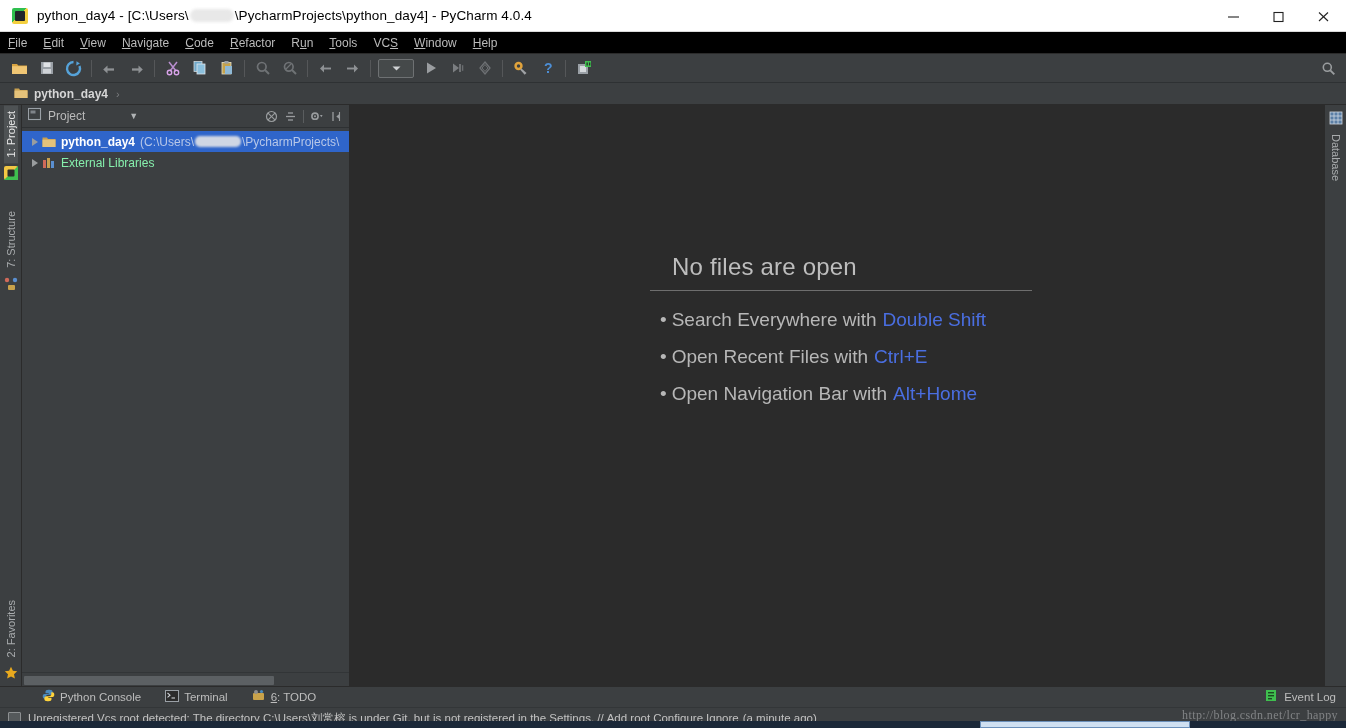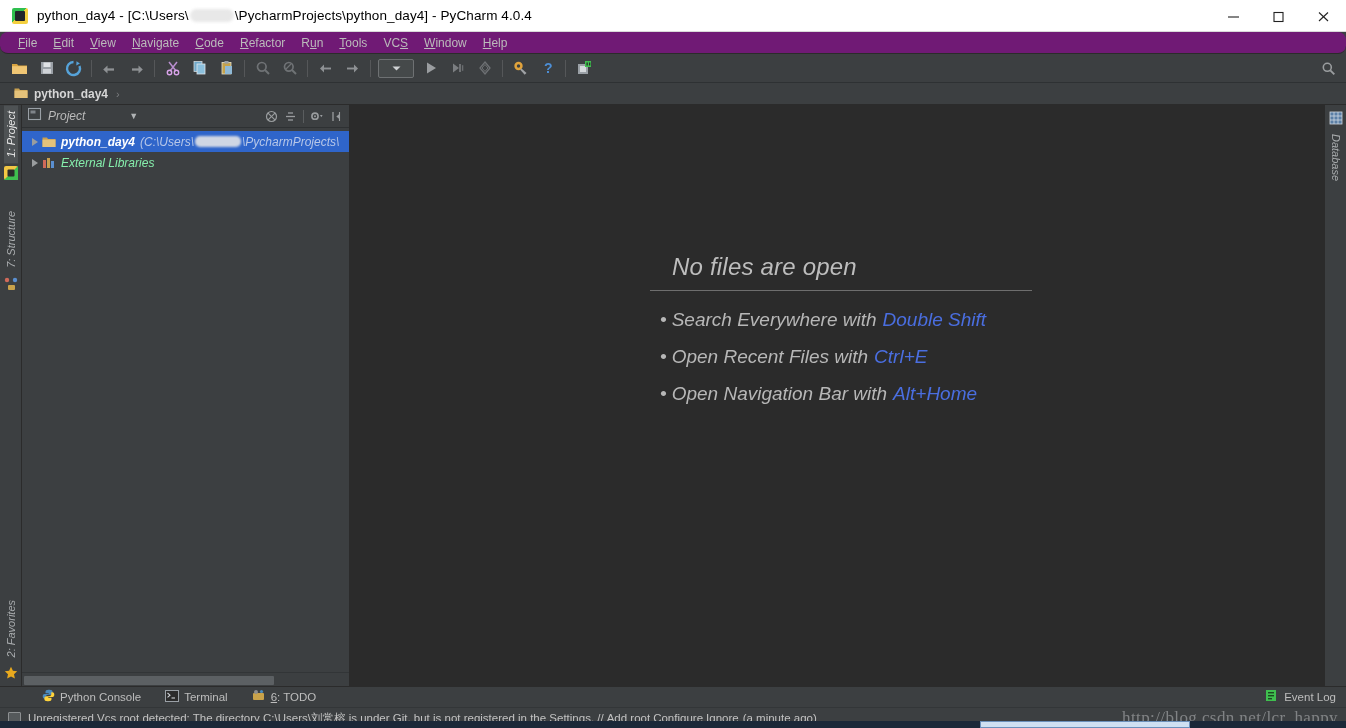--- a/index.html
+++ b/index.html
@@ -58,25 +58,23 @@
   }
   .win-btn {
     width: 45px; display: flex; align-items: center; justify-content: center;
     color: #222; font-size: 13px; cursor: default;
   }
   .win-btn svg { display: block; }
 
   
   .menubar {
     height: 22px; flex: 0 0 22px;
-    background: #701a75;
-    display: flex; align-items: center;
-    padding-left: 10px;
+    background: #000000;
+    display: flex; align-items: center;
     border-bottom: 1px solid #2b2b2b;
-    border-radius: 8px;
   }
   .menu-item {
     font-size: 12px; color: #bbbbbb;
     padding: 2px 8px; white-space: nowrap; cursor: default;
   }
   .menu-item .mn { text-decoration: underline; }
 
   
   .toolbar {
     height: 29px; flex: 0 0 29px;
@@ -115,21 +113,21 @@
     padding-left: 14px;
     border-bottom: 1px solid #2b2b2b;
   }
   .bc-item { display: flex; align-items: center; }
   .bc-label {
     font-size: 12px; color: #d6d6d6; font-weight: bold; margin-left: 6px;
   }
   .bc-chevron { margin-left: 8px; color: #7a7d7f; font-size: 11px; }
 
   
-  .middle { flex: 1 1 auto; display: flex; min-height: 0; position: relative; font-style: italic; }
+  .middle { flex: 1 1 auto; display: flex; min-height: 0; position: relative; }
 
   
   .rail-left {
     width: 22px; flex: 0 0 22px;
     background: #3c3f41;
     border-right: 1px solid #2b2b2b;
     display: flex; flex-direction: column; align-items: center;
     position: relative;
   }
   .rail-right {
@@ -248,21 +246,21 @@
     display: flex; align-items: center;
     padding-left: 8px; position: relative;
     border-top: 1px solid #333638;
   }
   .sb-icon { width: 13px; height: 13px; border: 1px solid #8d9092; background:#55595b; border-radius:1px; margin-right: 7px; }
   .sb-text { font-size: 11.5px; color: #c2c2c2; white-space: nowrap; }
   .sb-link { color: #c2c2c2; text-decoration: none; margin-left: 3px; }
   .watermark {
     position: absolute; right: 8px; top: 0px;
     font-family: "Liberation Serif", serif;
-    font-size: 17px; color: #8d8f91; opacity: 0.85;
+    font-size: 12px; color: #8d8f91; opacity: 0.85;
     letter-spacing: 0.4px; white-space: nowrap;
   }
   .taskbar-peek {
     position: absolute; left: 0; bottom: 0; width: 1346px; height: 7px;
     background: #1b2838;
   }
   .taskbar-box {
     position: absolute; left: 980px; bottom: 0; width: 210px; height: 7px;
     background: #cfe0f2; border: 1px solid #6b90bb;
   }

